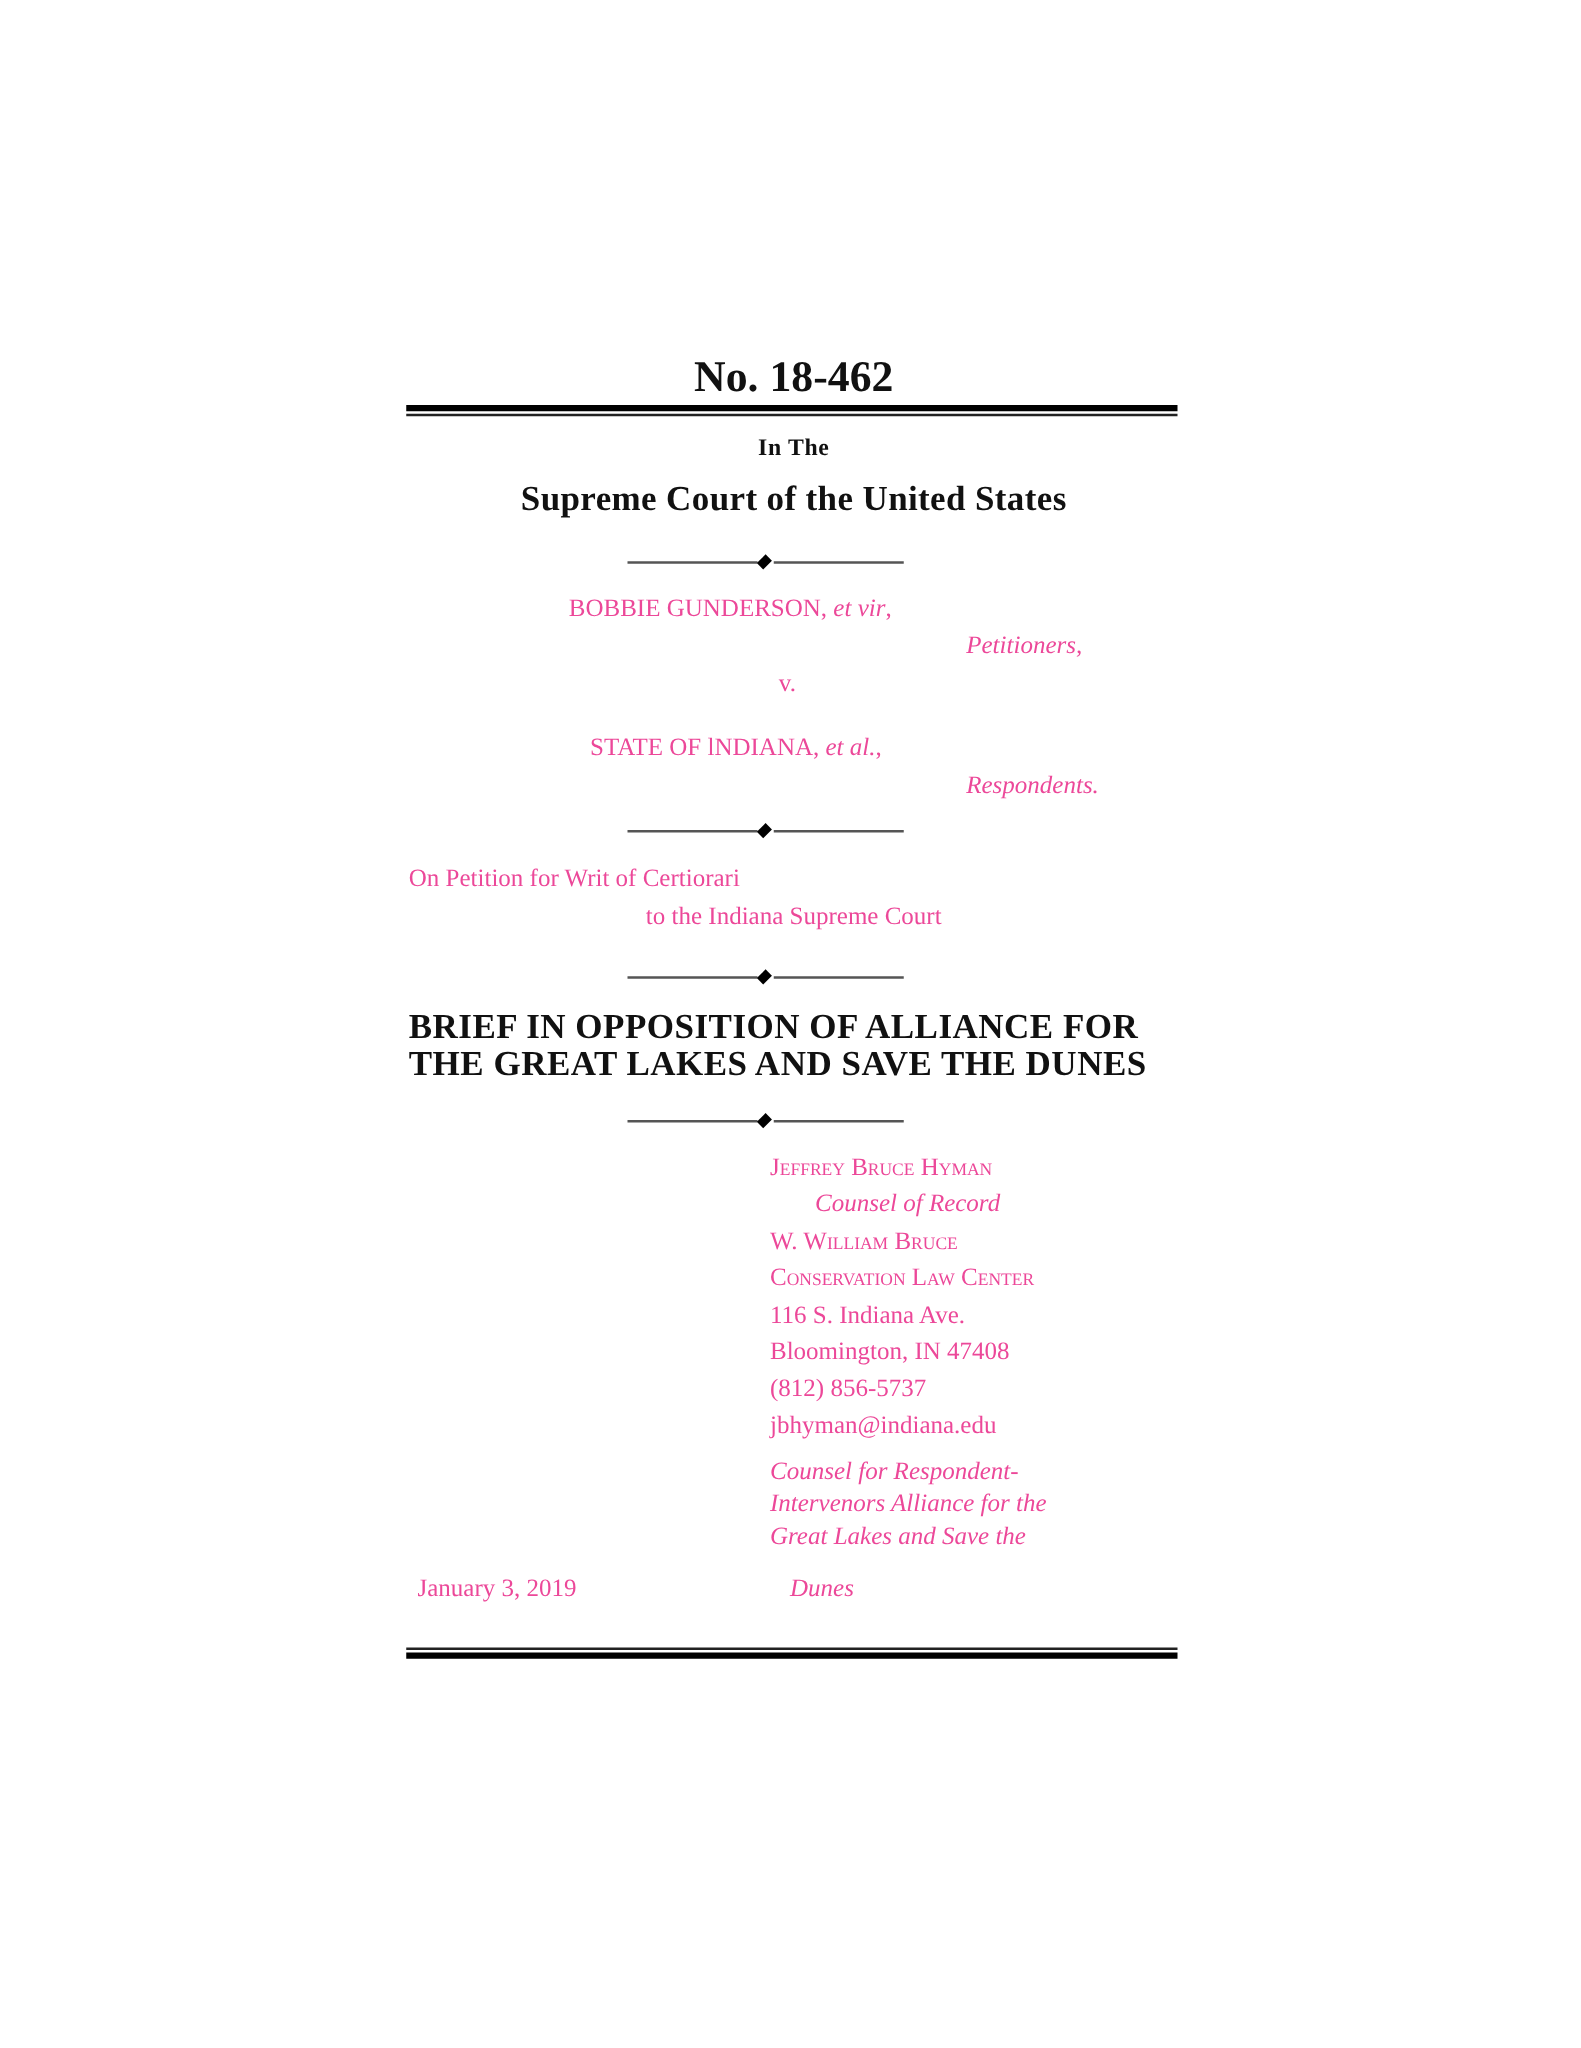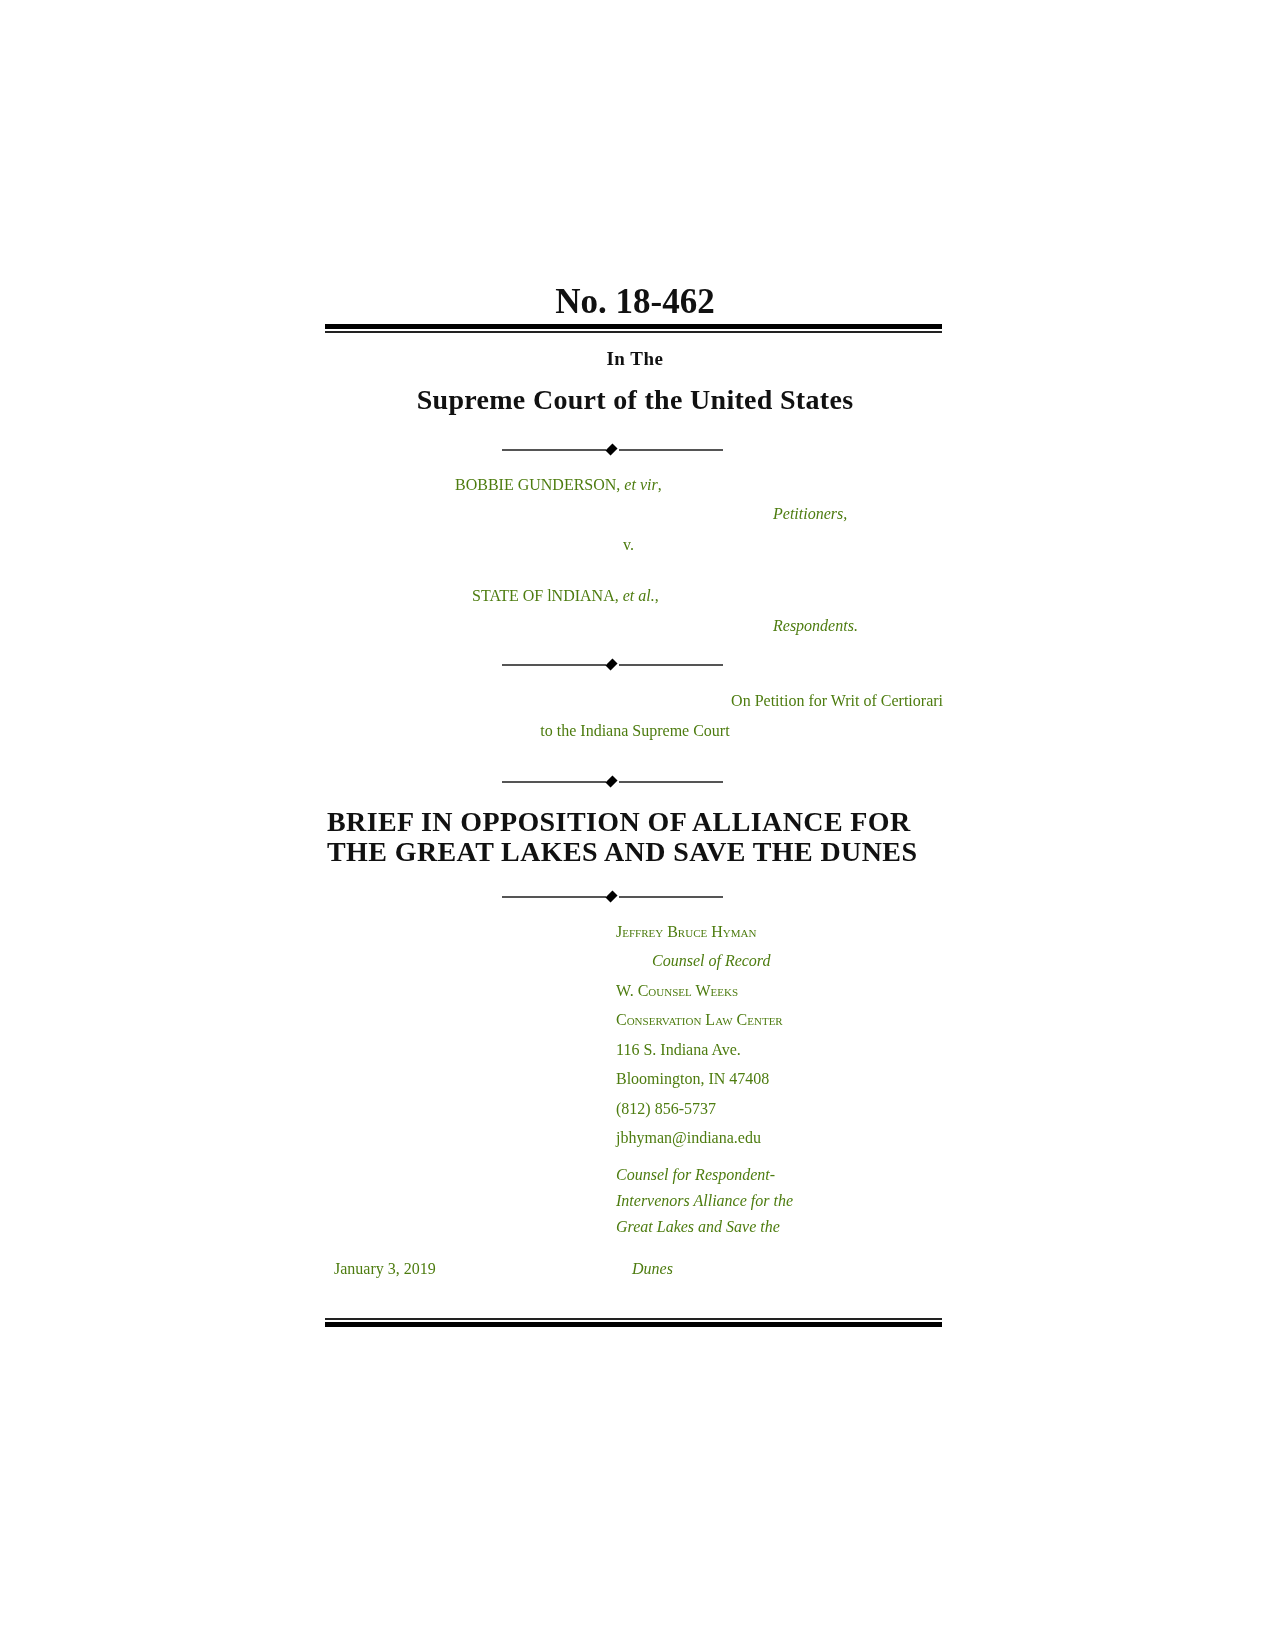--- a/index.html
+++ b/index.html
@@ -19,21 +19,21 @@
 
   .blk-small { top:348px; left:327px; width:616px; text-align:center; font-size:19px; font-weight:bold; font-family:"Liberation Serif", serif; letter-spacing:0.5px; }
   .blk-large { top:384px; left:327px; width:616px; text-align:center; font-size:28px; font-weight:bold; font-family:"Liberation Serif", serif; letter-spacing:0.3px; }
 
   .divider { position:absolute; left:502px; width:221px; height:12px; }
   .divider .line { position:absolute; top:5px; height:2px; background:#555; width:104px; }
   .divider .line.l { left:0; }
   .divider .line.r { right:0; }
   .divider .diamond { position:absolute; left:105px; top:1px; width:9px; height:9px; background:#000; transform:rotate(45deg) scale(0.8,1.1); }
 
-  .txt { font-size:16px; font-family:"Liberation Serif", serif; color:#4d7c0f; }
+  .txt { font-size:20px; font-family:"Liberation Serif", serif; color:#ec4899; }
   .ital { font-style:italic; }
   .bold-title { font-size:28px; font-weight:bold; font-family:"Liberation Serif", serif; left:327px; width:616px; text-align:left; letter-spacing:0.4px; }
 
   .sc { font-variant:small-caps; }
 </style>
 </head>
 <body>
 
 <div class="abs docket">No. 18-462</div>
 
@@ -62,41 +62,41 @@
   <span>STATE OF lNDIANA</span><span>, </span><span class="ital">et al.</span><span>,</span>
 </div>
 <div class="abs txt ital" style="top:617px; left:773px;">Respondents.</div>
 
 <div class="divider" style="top:659px;">
   <div class="line l"></div>
   <div class="diamond"></div>
   <div class="line r"></div>
 </div>
 
-<div class="abs txt" style="top:692px; left:327px; width:616px; text-align:right;">On Petition for Writ of Certiorari</div>
+<div class="abs txt" style="top:692px; left:327px; width:616px; text-align:left;">On Petition for Writ of Certiorari</div>
 <div class="abs txt" style="top:722px; left:327px; width:616px; text-align:center;">to the Indiana Supreme Court</div>
 
 <div class="divider" style="top:776px;">
   <div class="line l"></div>
   <div class="diamond"></div>
   <div class="line r"></div>
 </div>
 
 <div class="abs bold-title" style="top:806px;">BRIEF IN OPPOSITION OF ALLIANCE FOR</div>
 <div class="abs bold-title" style="top:836px;">THE GREAT LAKES AND SAVE THE DUNES</div>
 
 <div class="divider" style="top:891px;">
   <div class="line l"></div>
   <div class="diamond"></div>
   <div class="line r"></div>
 </div>
 
 <div class="abs txt sc" style="top:923px; left:616px;">Jeffrey Bruce Hyman</div>
 <div class="abs txt ital" style="top:952px; left:624px;margin-left:28px;">Counsel of Record</div>
-<div class="abs txt sc" style="top:982px; left:616px;">W. Counsel Weeks</div>
+<div class="abs txt sc" style="top:982px; left:616px;">W. William Bruce</div>
 <div class="abs txt sc" style="top:1011px; left:616px;">Conservation Law Center</div>
 <div class="abs txt" style="top:1041px; left:616px;">116 S. Indiana Ave.</div>
 <div class="abs txt" style="top:1070px; left:616px;">Bloomington, IN 47408</div>
 <div class="abs txt" style="top:1100px; left:616px;">(812) 856-5737</div>
 <div class="abs txt" style="top:1129px; left:616px;">jbhyman@indiana.edu</div>
 
 <div class="abs txt ital" style="top:1166px; left:616px;">Counsel for Respondent-</div>
 <div class="abs txt ital" style="top:1192px; left:616px;">Intervenors Alliance for the</div>
 <div class="abs txt ital" style="top:1218px; left:616px;">Great Lakes and Save the</div>
 <div class="abs txt ital" style="top:1260px; left:632px;">Dunes</div>

